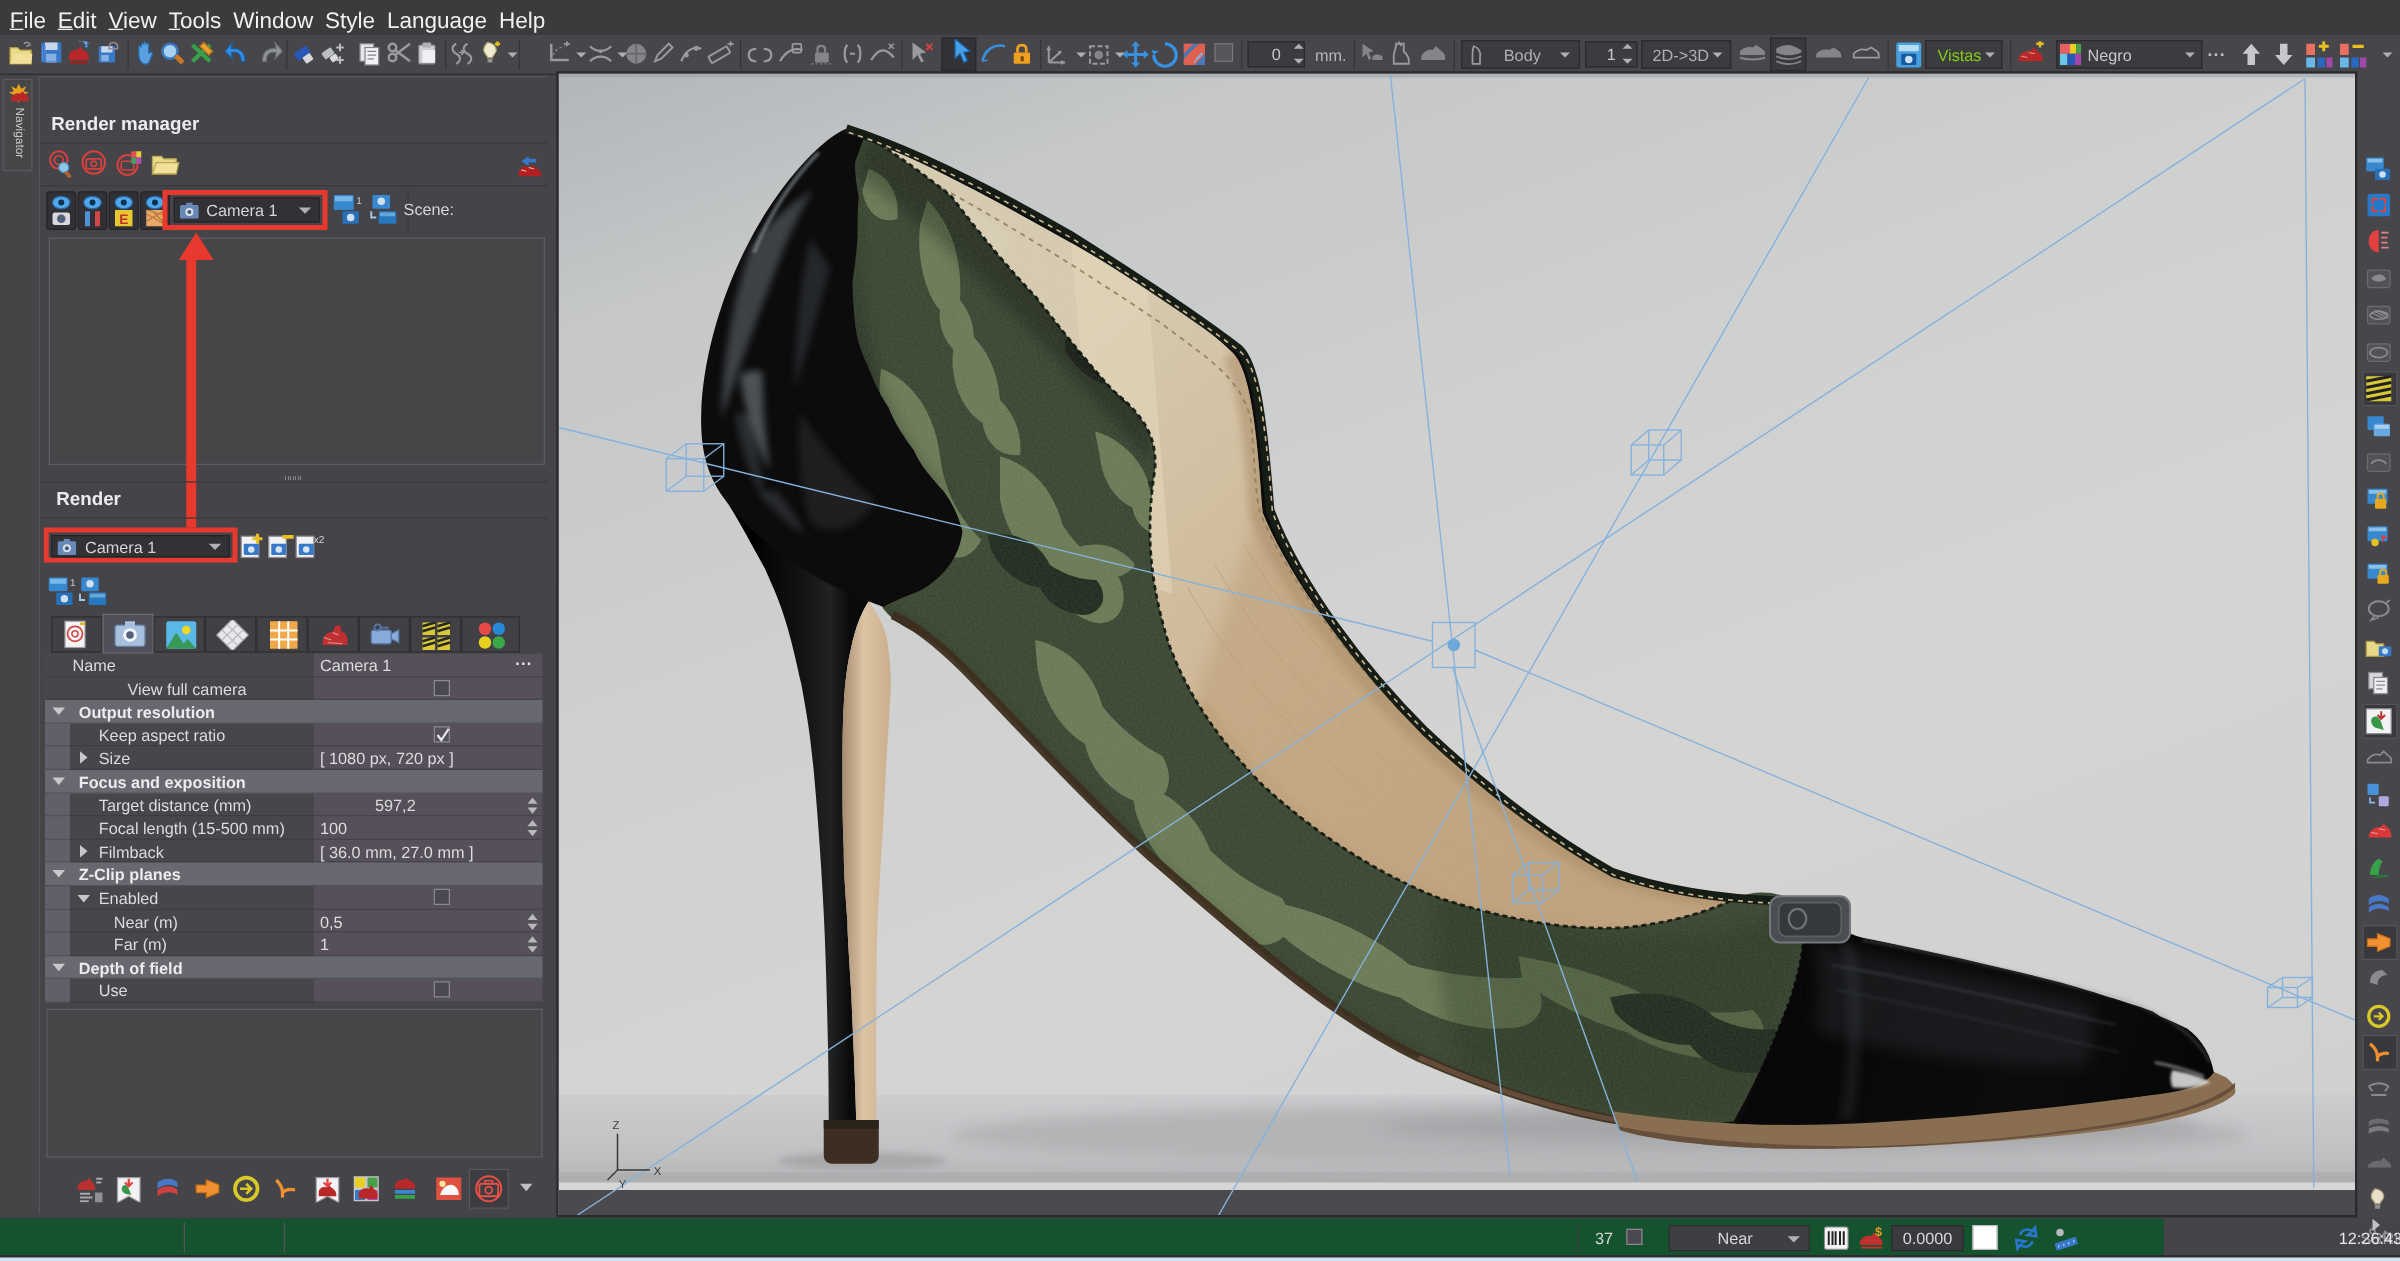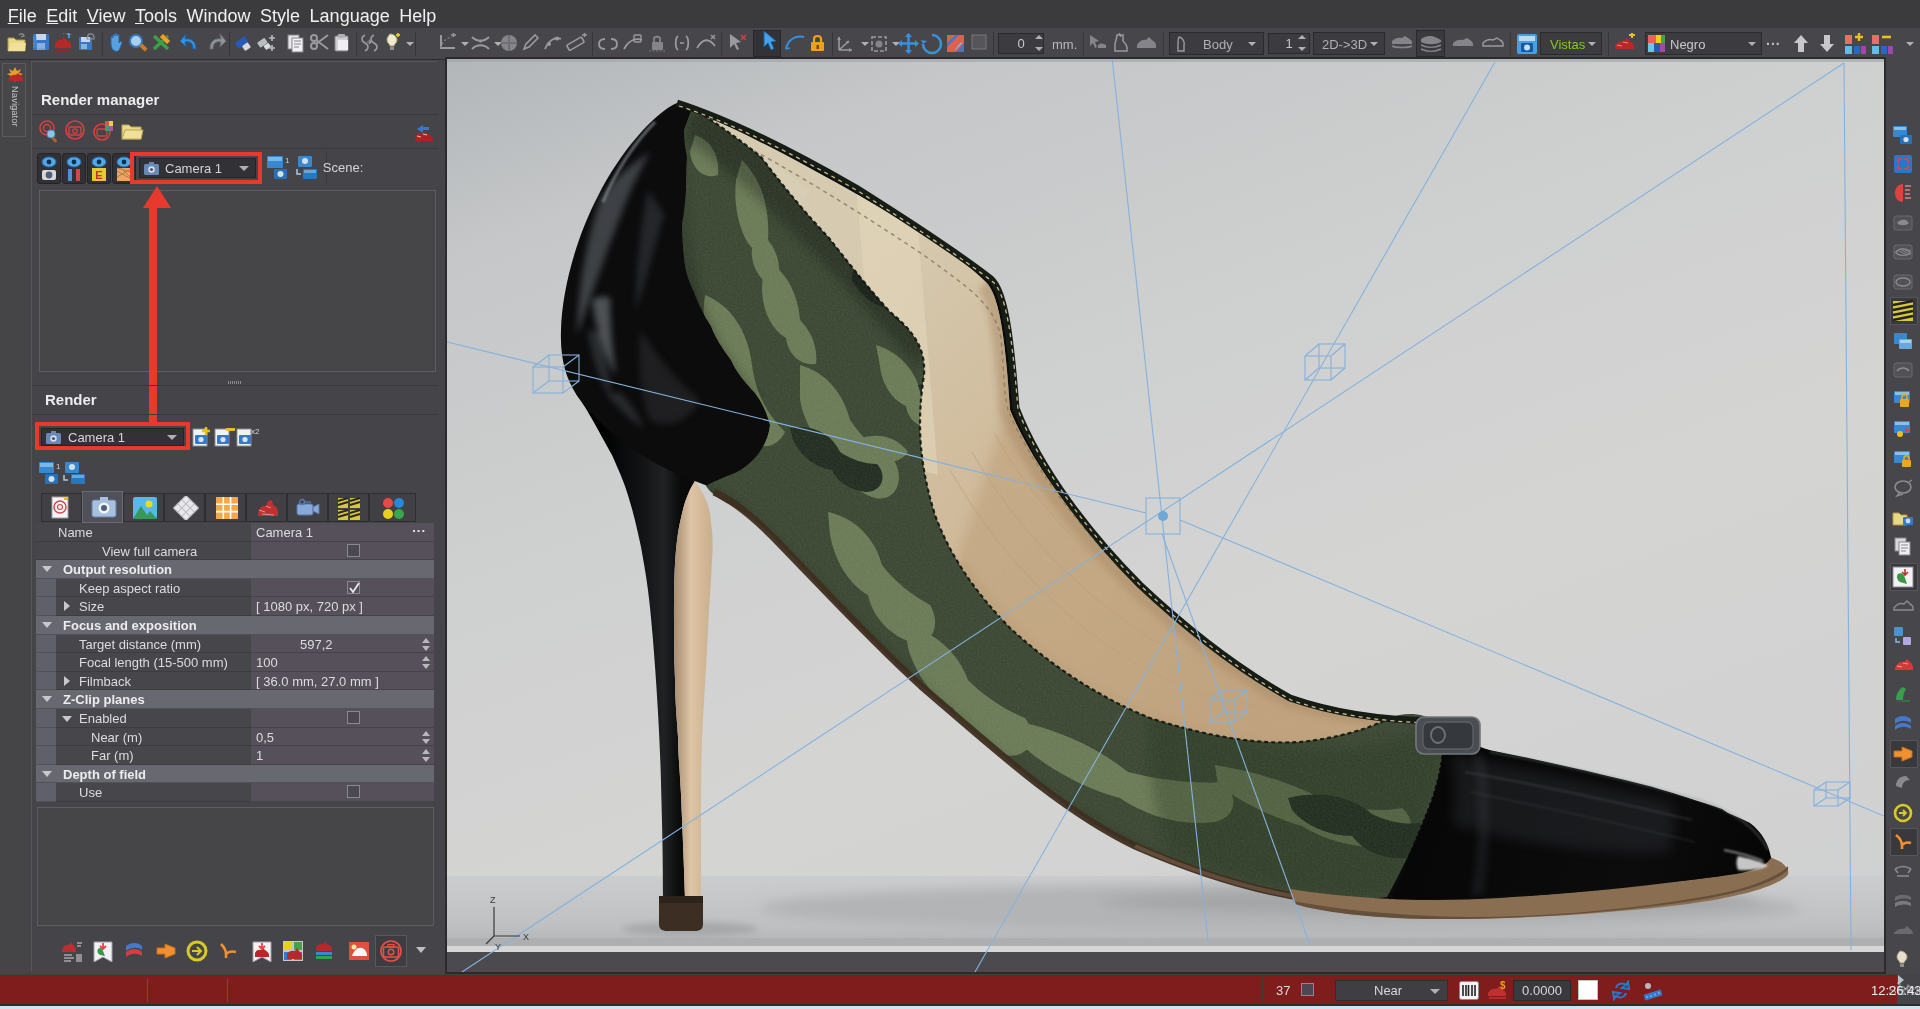--- a/index.html
+++ b/index.html
@@ -26,21 +26,21 @@
 .colarr{position:absolute;width:0;height:0;border-top:5px solid transparent;border-bottom:5px solid transparent;border-left:6px solid #c8c8cc;top:4px;}
 #toolbar{position:absolute;left:0;top:28px;width:1920px;height:32px;background:#47474b;border-bottom:1px solid #2e2e31;}
 .tsep{position:absolute;top:4px;width:1px;height:24px;background:#36363a;}
 #sidebar{position:absolute;left:0;top:61px;width:31px;height:913px;background:#454548;}
 #navtab{position:absolute;left:2px;top:63px;width:24px;height:74px;border:1px solid #5a5a5e;background:#47474a;}
 #navtxt{position:absolute;left:3px;top:86px;width:18px;color:#c8c8ca;font-size:9.5px;writing-mode:vertical-rl;}
 #panel{position:absolute;left:31px;top:61px;width:406px;height:910px;background:#454549;border-left:1px solid #55555a;border-top:1px solid #55555a;}
 #viewport{position:absolute;left:445px;top:57px;width:1441px;height:917px;background:#2b2b2e;}
 #vpcontent{position:absolute;left:2px;top:2px;width:1437px;height:913px;background:linear-gradient(160deg,#b2b6b9 0%,#c5c7c8 14%,#cfd0d0 38%,#d4d4d3 60%,#cfd0d0 100%);}
 #rightstrip{position:absolute;left:1886px;top:57px;width:34px;height:917px;background:#47474b;}
-#statusbar{position:absolute;left:0;top:974px;width:1897px;height:30px;background:#7f1d1d;border-top:1px solid #3f3f42;color:#d8d8da;font-size:13px;}
+#statusbar{position:absolute;left:0;top:974px;width:1731px;height:30px;background:#14532d;border-top:1px solid #3f3f42;color:#d8d8da;font-size:13px;}
 #bottomline{position:absolute;left:0;top:1004px;width:1920px;height:5px;background:#2c2c2e;border-bottom:3px solid #cfe4f0;}
 .ricon{position:absolute;left:6px;width:22px;height:22px;}
 </style>
 </head>
 <body>
 <div id="menubar">
 <span style="margin-left:3px"><u>F</u>ile</span><span><u>E</u>dit</span><span><u>V</u>iew</span><span><u>T</u>ools</span><span>Window</span><span>Style</span><span>Language</span><span>Help</span>
 </div>
 <div id="toolbar">
     <svg class="abs" style="left:7px;top:5px" width="19" height="22" viewBox="0 0 19 22">

